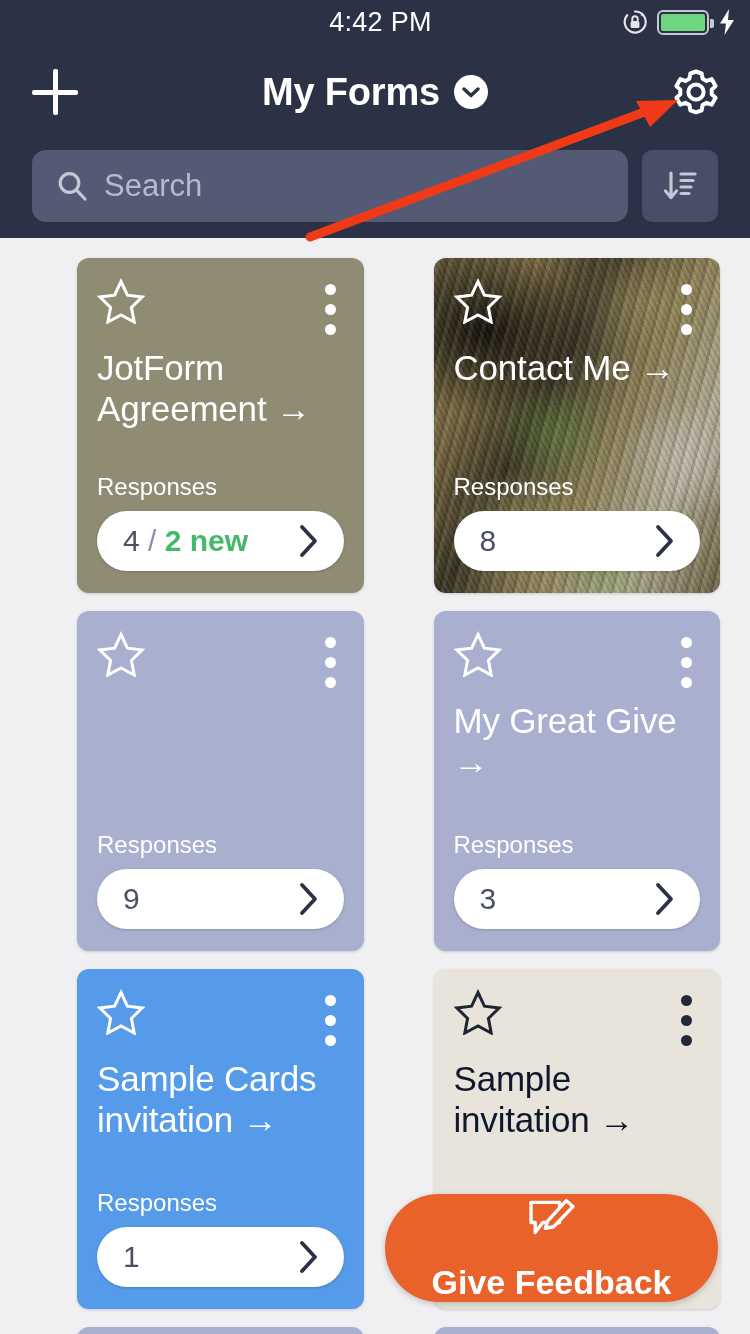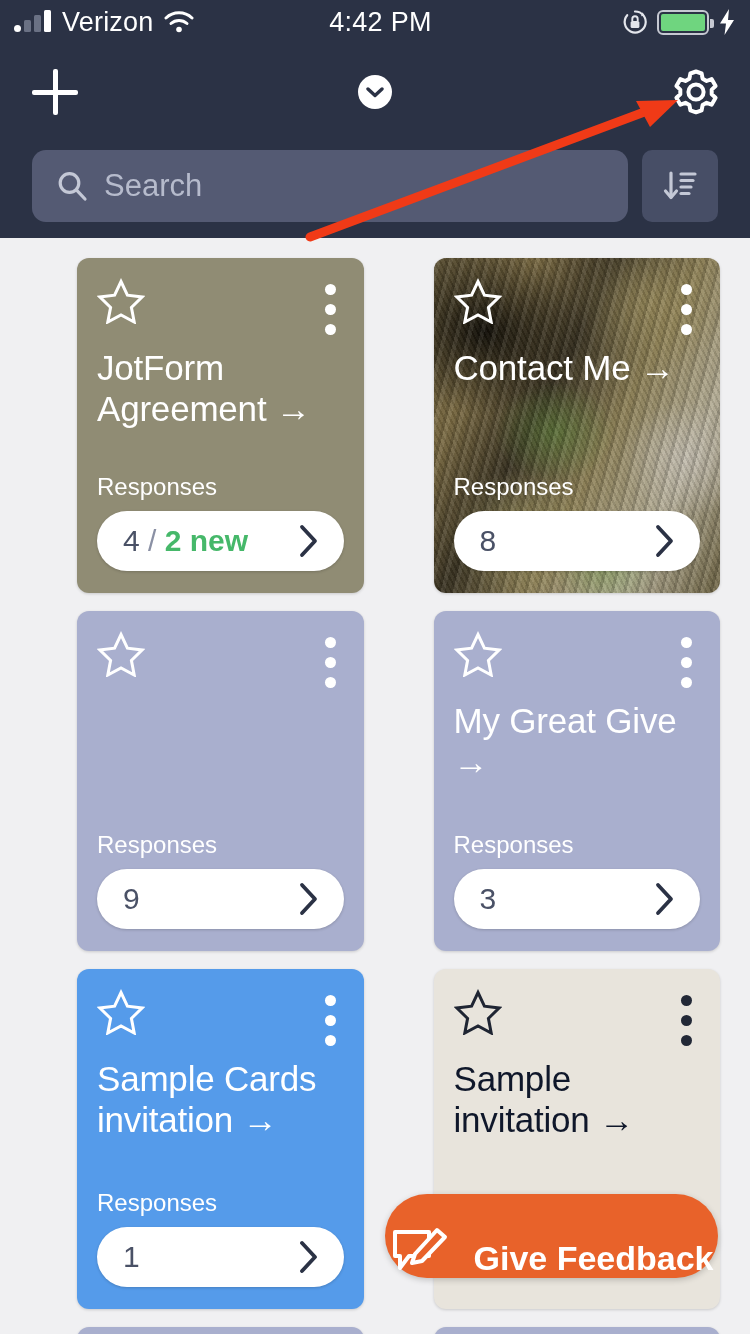--- a/index.html
+++ b/index.html
@@ -156,55 +156,39 @@
   
   .row4 {
     padding:0 30px; display:grid; grid-template-columns:1fr 1fr; gap:23px;
     margin-top:18px;
   }
   .row4 .card { height:60px; padding:14px 20px 0 20px; }
 
   
   .feedback {
     position:absolute; left:385px; top:1194px;
-    width:333px; height:84px; border-radius:54px;
+    width:333px; height:108px; border-radius:54px;
     background:#E8622A;
-    display:flex; align-items:flex-end; justify-content:center; gap:22px;
+    display:flex; align-items:center; justify-content:center; gap:22px;
     box-shadow:0 2px 6px rgba(0,0,0,.2);
-    cursor:pointer; z-index:40;
+    cursor:pointer; z-index:40;flex-direction:column;
   }
   .feedback .lbl { color:#fff; font-size:34px; font-weight:bold; }
 
   
   .annot { position:absolute; inset:0; pointer-events:none; z-index:60; }
 </style>
 </head>
 <body>
 
 <div id="app">
 
   <div class="header">
 
     <div class="statusbar">
-      <div class="sb-left">
-        <div class="signal">
-          <i class="b1"></i>
-            <i class="b2"></i>
-            <i class="b3"></i>
-            <i class="b4"></i>
-        </div>
-        <div class="carrier">Verizon</div>
-        <div class="wifi">
-          <svg width="30" height="22" viewBox="0 0 30 22">
-            <path d="M2 7 A19 19 0 0 1 28 7" stroke="#fff" stroke-width="3" fill="none" stroke-linecap="round"></path>
-            <path d="M7 12.5 A12 12 0 0 1 23 12.5" stroke="#fff" stroke-width="3" fill="none" stroke-linecap="round"></path>
-            <circle cx="15" cy="18.5" r="2.8" fill="#fff"></circle>
-          </svg>
-        </div>
-      </div>
 
       <div class="clock">4:42 PM</div>
 
       <div class="sb-right">
         <svg width="26" height="26" viewBox="0 0 26 26">
           <path d="M13 2.5 A10.5 10.5 0 1 1 5.2 6.2" stroke="#E4E6EC" stroke-width="2.2" fill="none" stroke-linecap="round"></path>
           <path d="M20.5 3.2 L22.6 6.4 L19 7.2 Z" fill="#E4E6EC"></path>
           <rect x="8.6" y="12" width="8.8" height="7" rx="1.5" fill="#E4E6EC"></rect>
           <path d="M10.3 12 v-2.1 a2.7 2.7 0 0 1 5.4 0 V12" stroke="#E4E6EC" stroke-width="1.9" fill="none"></path>
         </svg>
@@ -214,20 +198,21 @@
         <svg width="18" height="28" viewBox="0 0 18 28">
           <path d="M11 1 L2 15.5 H8 L6.5 27 L16 12 H10 Z" fill="#fff"></path>
         </svg>
       </div>
     </div>
 
     <div class="navrow">
       <div class="plus-btn"></div>
 
       <div class="nav-title">
+        <div class="t">My Forms</div>
         <div class="chev-circle">
           <svg width="18" height="12" viewBox="0 0 18 12">
             <path d="M2 3 L9 9.5 L16 3" stroke="#2B3245" stroke-width="3.4" fill="none" stroke-linecap="round" stroke-linejoin="round"></path>
           </svg>
         </div>
       </div>
 
       <div class="gear">
         <svg width="56" height="56" viewBox="0 0 56 56">
           <g fill="none" stroke="#fff" stroke-width="4" stroke-linejoin="round">

